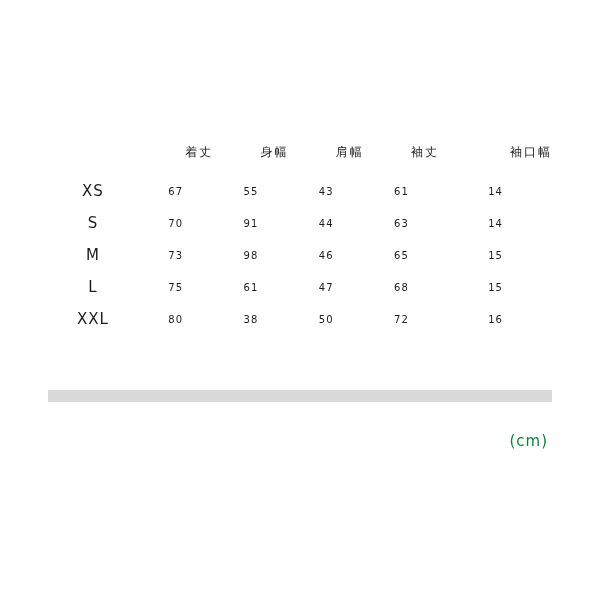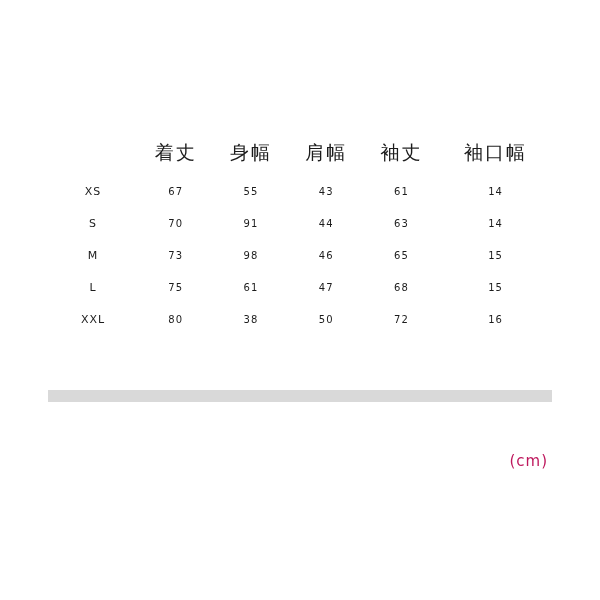--- a/index.html
+++ b/index.html
@@ -35,46 +35,47 @@
     padding: 0;
     height: 33px;
     vertical-align: middle;
     color: #1c1c1c;
     letter-spacing: 1px;
   }
   .size-table th.corner {
     width: 90px;
   }
   .size-table th.measure-head {
-    font-size: 19px;
+    font-size: 12px;
     letter-spacing: 2px;
     padding-bottom: 6px;
+    text-align: right;
   }
   .size-table td.size-label {
-    font-size: 11px;
+    font-size: 15px;
     letter-spacing: 1px;
   }
   .size-table tbody tr td {
     height: 32px;
   }
   .rule {
     position: absolute;
     left: 48px;
     top: 390px;
     width: 504px;
     height: 12px;
     background: #d9d9d9;
   }
   .unit {
     position: absolute;
     right: 52px;
-    top: 452px;
+    top: 432px;
     font-size: 15px;
     letter-spacing: 1px;
-    color: #be185d;
+    color: #15803d;
   }
 </style>
 </head>
 <body>
 
 <div class="page">
 
   <table class="size-table">
     <thead>
       <tr>

